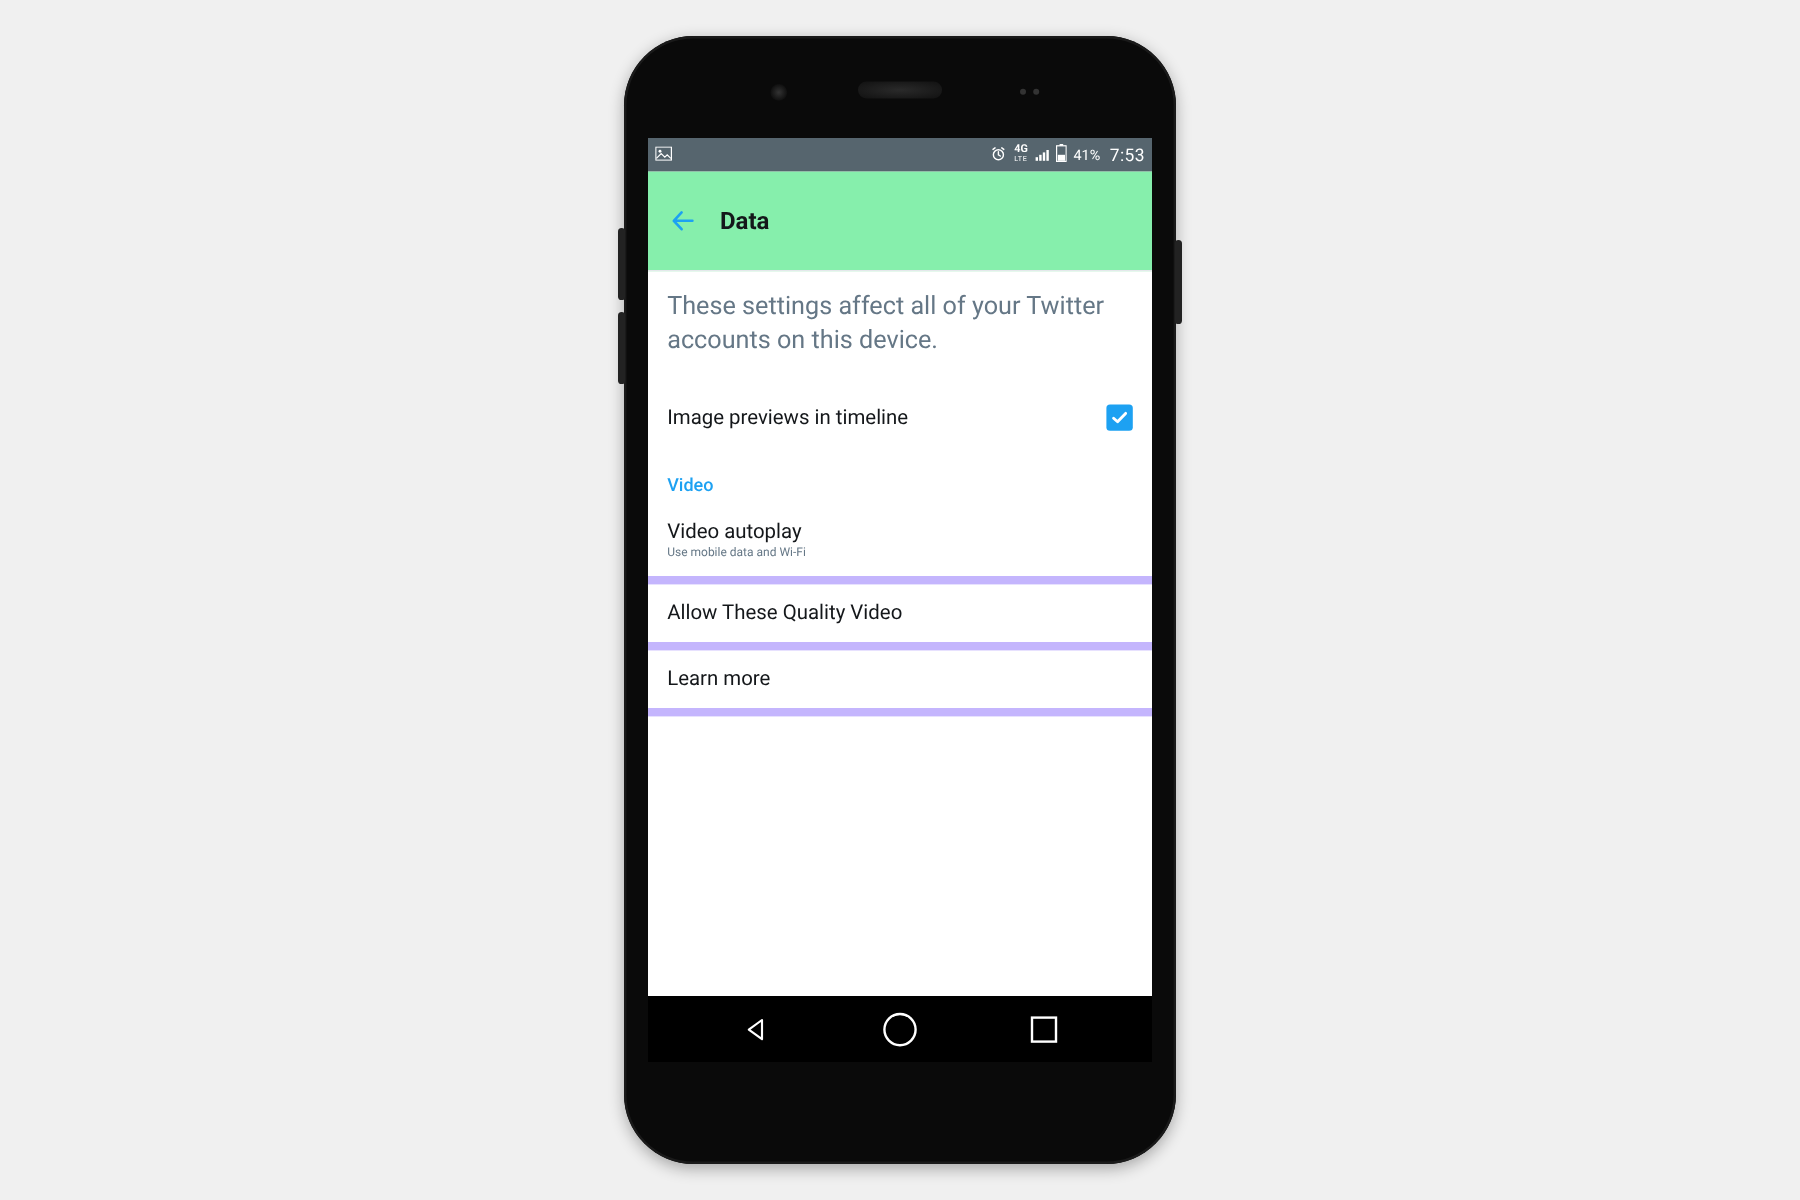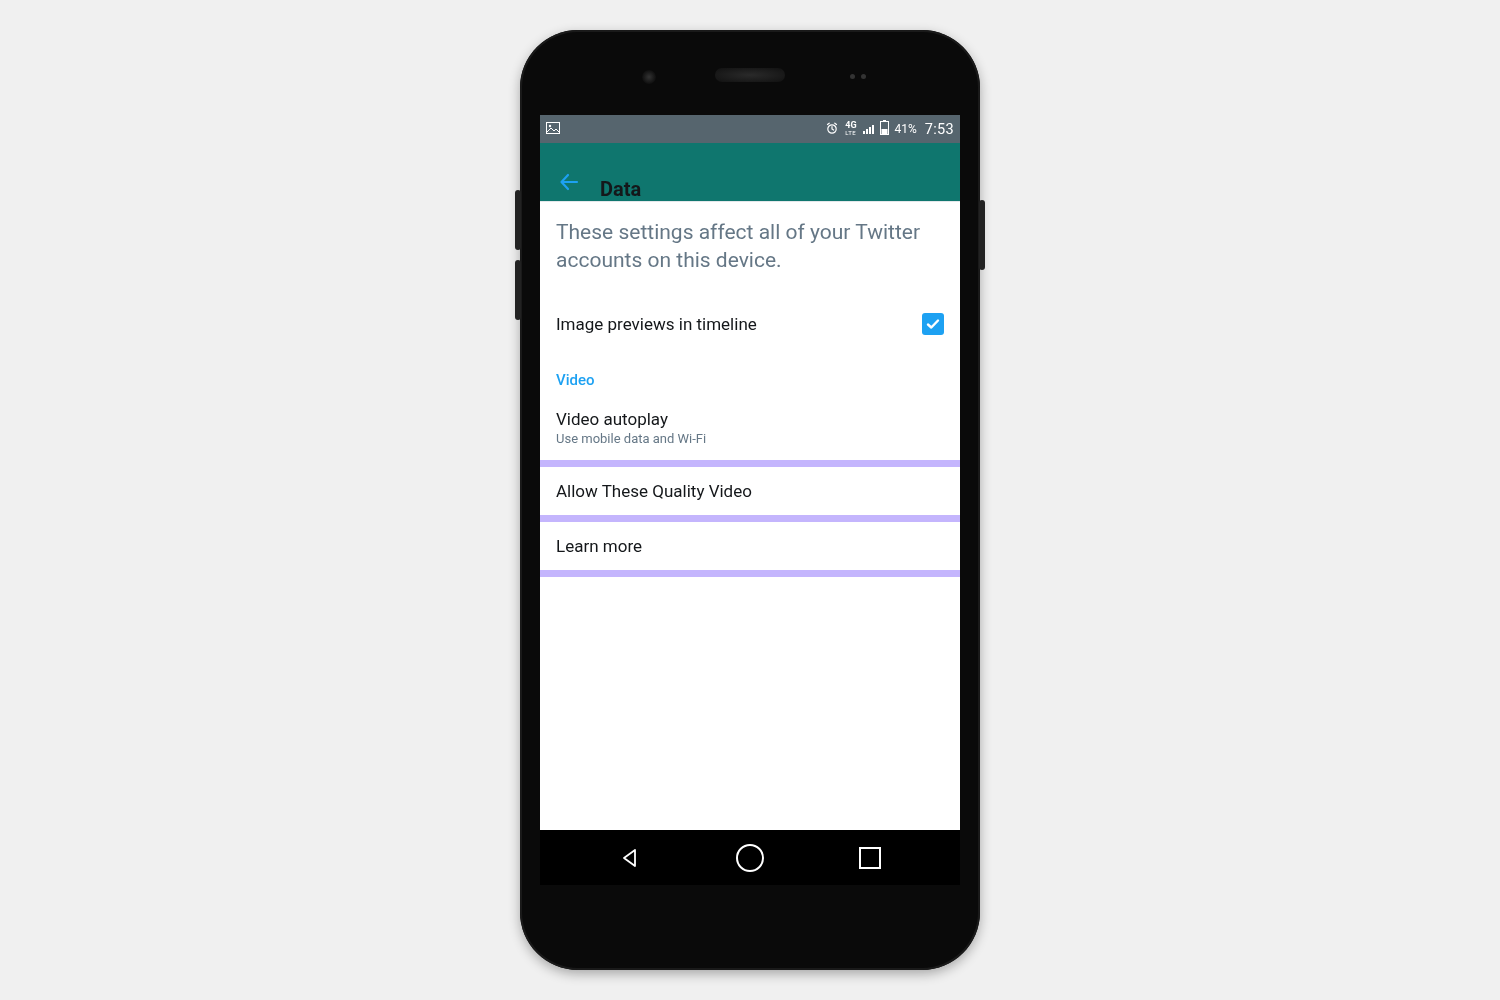--- a/index.html
+++ b/index.html
@@ -87,24 +87,24 @@
   .sig-bars span{width:2px; background:#fff;}
   .sig-bars span:nth-child(1){height:3px;}
   .sig-bars span:nth-child(2){height:5px;}
   .sig-bars span:nth-child(3){height:7px;}
   .sig-bars span:nth-child(4){height:9px;}
 
   
   .app-bar {
     height: 58px;
     display:flex;
-    align-items:flex-end;
-    padding: 0 10px;
+    align-items:center;
+    padding: 12px 10px;
     border-bottom: 1px solid #e4e8eb;
-    background:#0f766e;
+    background:#86efac;
   }
   .back-btn {
     width: 38px; height: 38px;
     display:flex; align-items:center; justify-content:center;
     color:#1da1f2;
     cursor:pointer;
   }
   .app-title {
     font-size: 20px;
     font-weight: 700;
@@ -125,21 +125,21 @@
     border-bottom: 7px solid #c4b5fd;
     cursor:pointer;
   }
   .row.no-border { border-bottom: none; }
   .row-flex { display:flex; align-items:center;justify-content:center; }
   .row-title {
     font-size: 17px;
     color:#14171a;
   }
   .row-sub {
-    font-size: 13px;
+    font-size: 10px;
     color:#657786;
     margin-top: 2px;
   }
   .section-header {
     padding: 22px 16px 6px 16px;
     color:#1da1f2;
     font-size: 15px;
     font-weight:500;
   }
   .checkbox {

